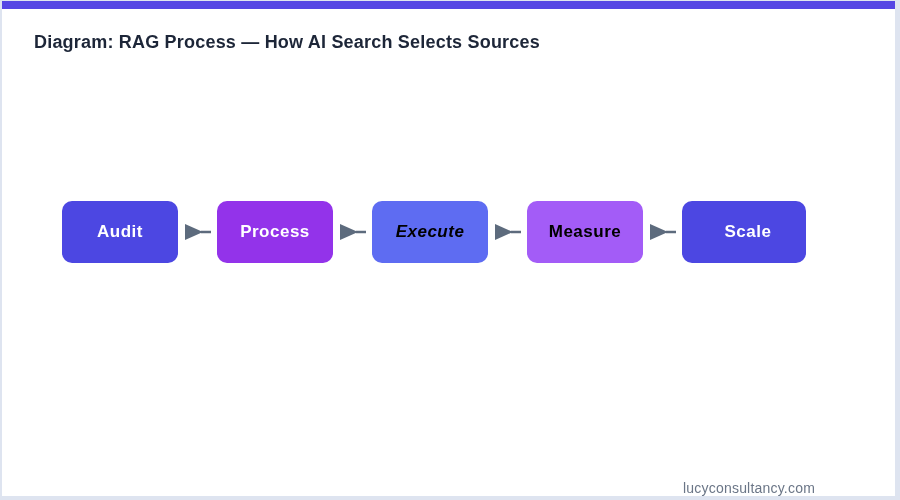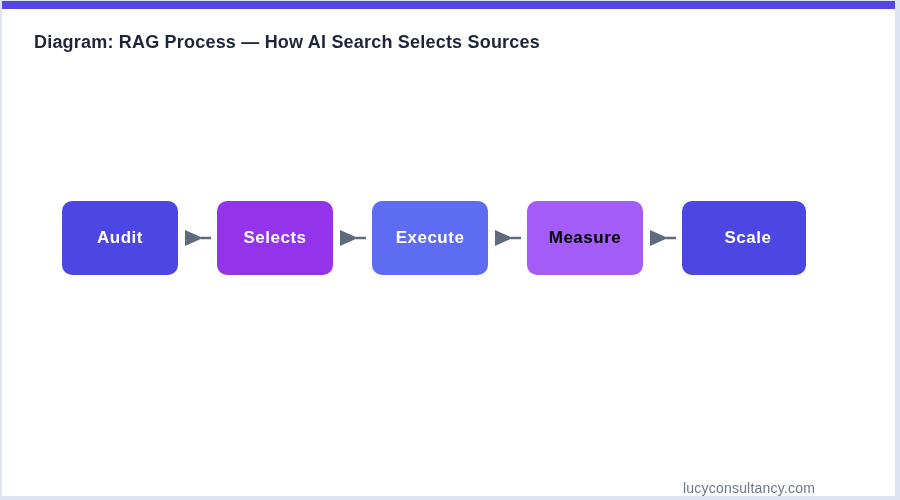--- a/index.html
+++ b/index.html
@@ -35,21 +35,21 @@
   }
   .flow {
     position: absolute;
     top: 200px;
     left: 60px;
     display: flex;
     align-items: center;
   }
   .step {
     width: 116px;
-    height: 74px;
+    height: 62px;
     border-radius: 10px;
     display: flex;
     align-items: center;
     justify-content: center;
     flex: 0 0 auto;
   }
   .step span {
     font-size: 17px;
     font-weight: bold;
     letter-spacing: 0.5px;
@@ -86,32 +86,32 @@
     </div>
 
     <span class="arrow" style="color: rgb(93, 107, 125);">
       <svg width="39" height="62" viewBox="0 0 39 62" aria-hidden="true">
         <line x1="23" y1="31" x2="33" y2="31" stroke="currentColor" stroke-width="2.5"></line>
         <polygon points="7,23 25,31 7,39" fill="currentColor"></polygon>
       </svg>
     </span>
 
     <div class="step" style="background-color: rgb(147, 51, 234);">
-      <span style="color: rgb(255, 255, 255);">Selects</span>
+      <span style="color: rgb(255, 255, 255);">Process</span>
     </div>
 
     <span class="arrow" style="color: rgb(93, 107, 125);">
       <svg width="39" height="62" viewBox="0 0 39 62" aria-hidden="true">
         <line x1="23" y1="31" x2="33" y2="31" stroke="currentColor" stroke-width="2.5"></line>
         <polygon points="7,23 25,31 7,39" fill="currentColor"></polygon>
       </svg>
     </span>
 
     <div class="step" style="background-color: rgb(94, 108, 242);">
-      <span style="color: #ffffff;">Execute</span>
+      <span style="color: #000000; font-style: italic;">Execute</span>
     </div>
 
     <span class="arrow" style="color: rgb(93, 107, 125);">
       <svg width="39" height="62" viewBox="0 0 39 62" aria-hidden="true">
         <line x1="23" y1="31" x2="33" y2="31" stroke="currentColor" stroke-width="2.5"></line>
         <polygon points="7,23 25,31 7,39" fill="currentColor"></polygon>
       </svg>
     </span>
 
     <div class="step" style="background-color: rgb(163, 92, 247);">

